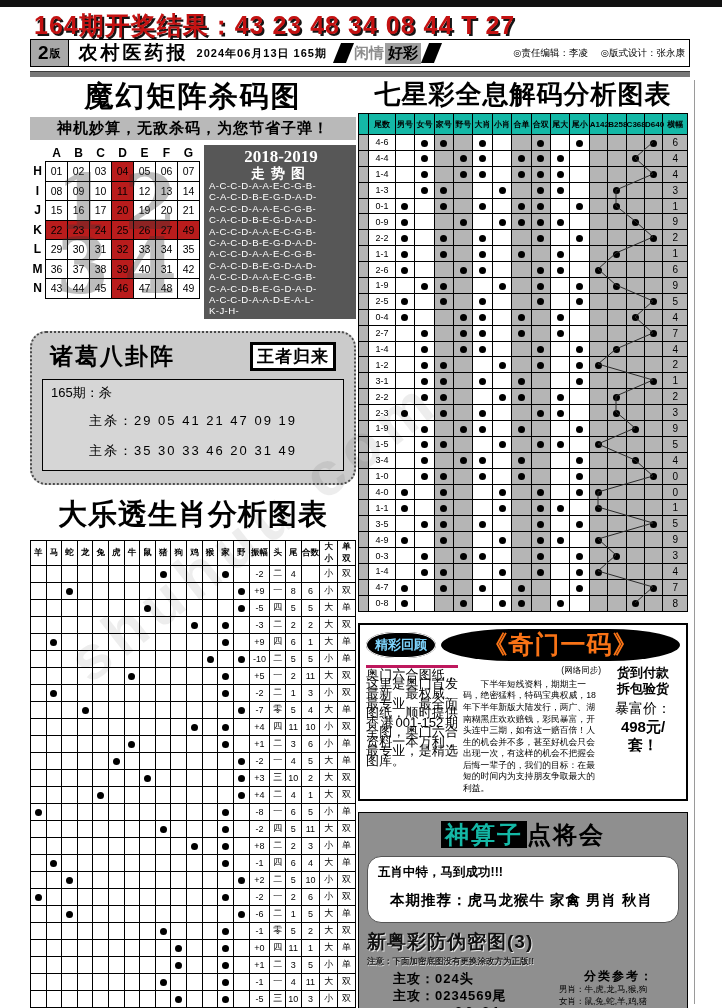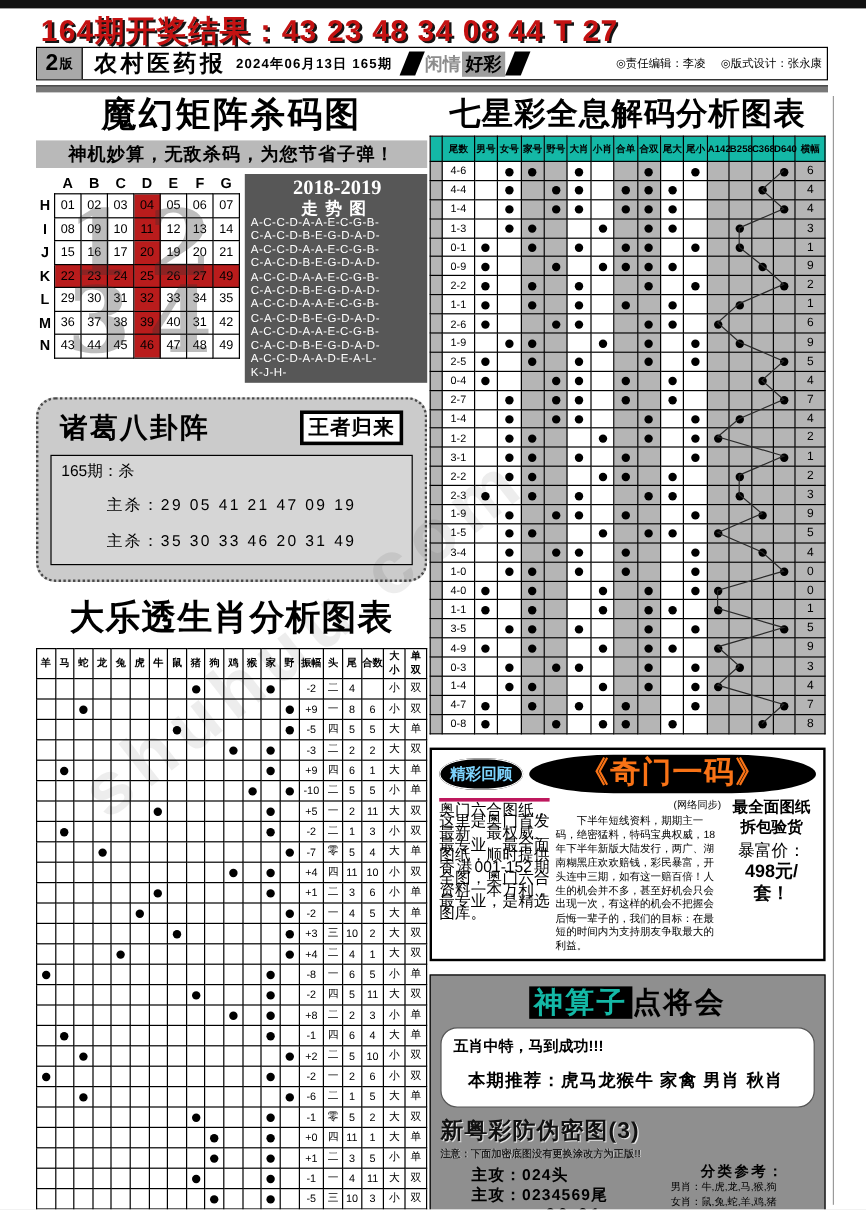--- a/index.html
+++ b/index.html
@@ -1529,21 +1529,21 @@
         <span class="ad-badge">精彩回顾</span>
         <div class="ad-lens">《奇门一码》</div>
       </div>
       <div class="ad-mid">
         <div class="ad-left">奥门六合图纸，这里是奥门首发最新、最权威、最专业、最全面图纸，顺时提供香港001-152期全图，奥门六合资料一本万利，最专业，是精选图库。</div>
         <div class="ad-center">
           <div class="ad-sync">(网络同步)</div>
           <div class="ad-body">下半年短线资料，期期主一码，绝密猛料，特码宝典权威，18年下半年新版大陆发行，两广、湖南糊黑庄欢欢赔钱，彩民暴富，开头连中三期，如有这一赔百倍！人生的机会并不多，甚至好机会只会出现一次，有这样的机会不把握会后悔一辈子的，我们的目标：在最短的时间内为支持朋友争取最大的利益。</div>
         </div>
         <div class="ad-right">
-          <div class="pay">最全面图纸</div>
+          <div class="pay">货到付款</div>
           <div class="pay">拆包验货</div>
           <div class="price-label">暴富价：</div>
           <div class="price">498元/套！</div>
         </div>
       </div>
     </div>
 
     <div class="ssz-box">
       <div class="ssz-title">
         <span class="ssz-black">神算子</span><span>点将会</span>

